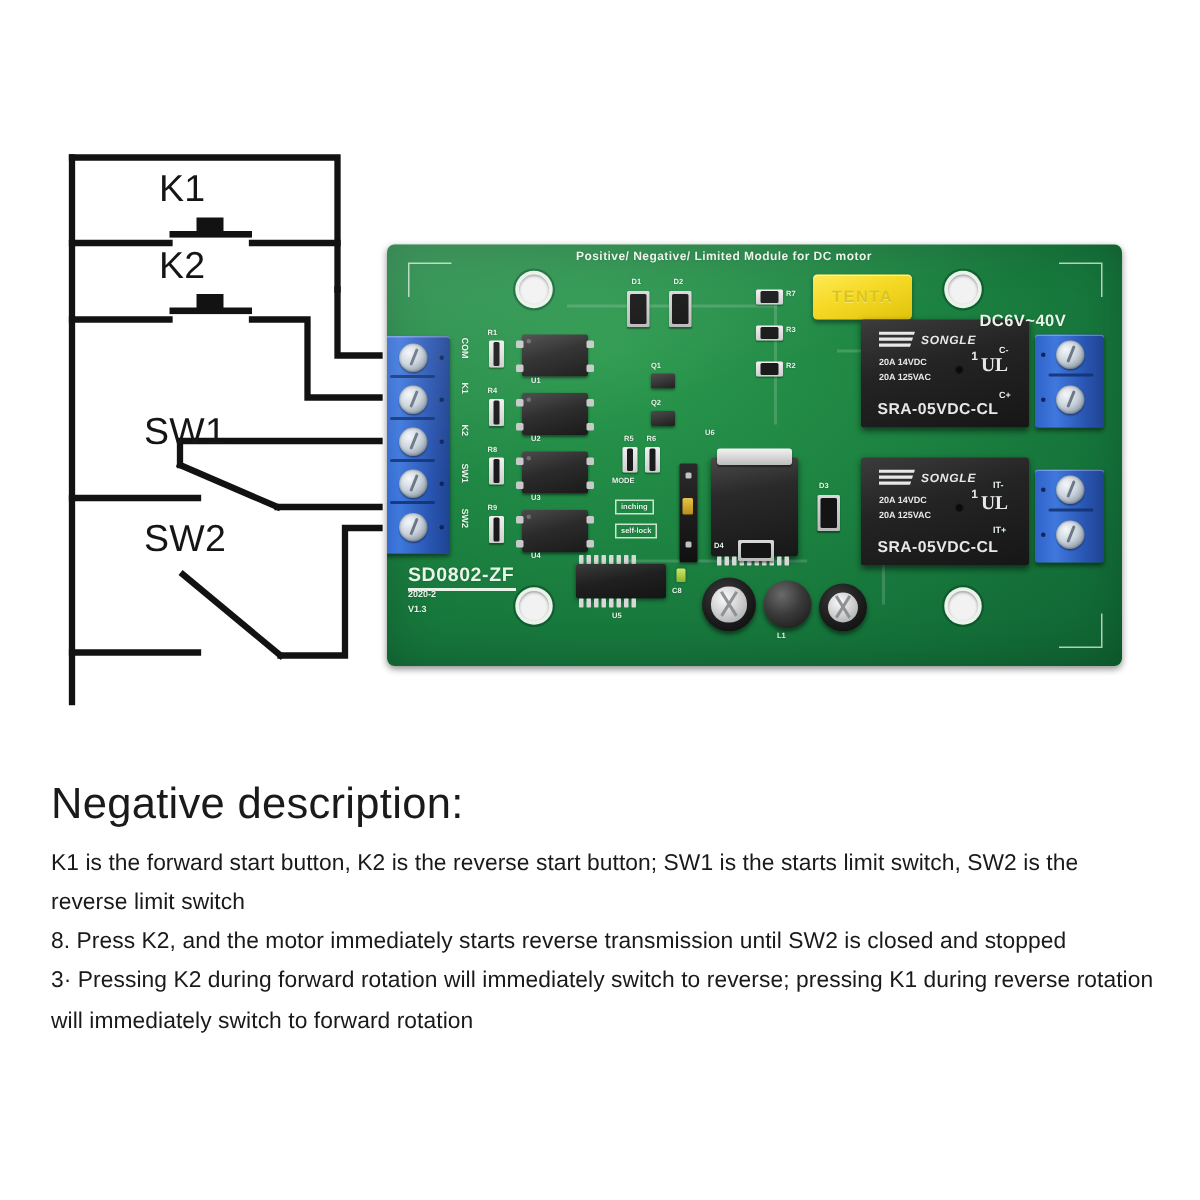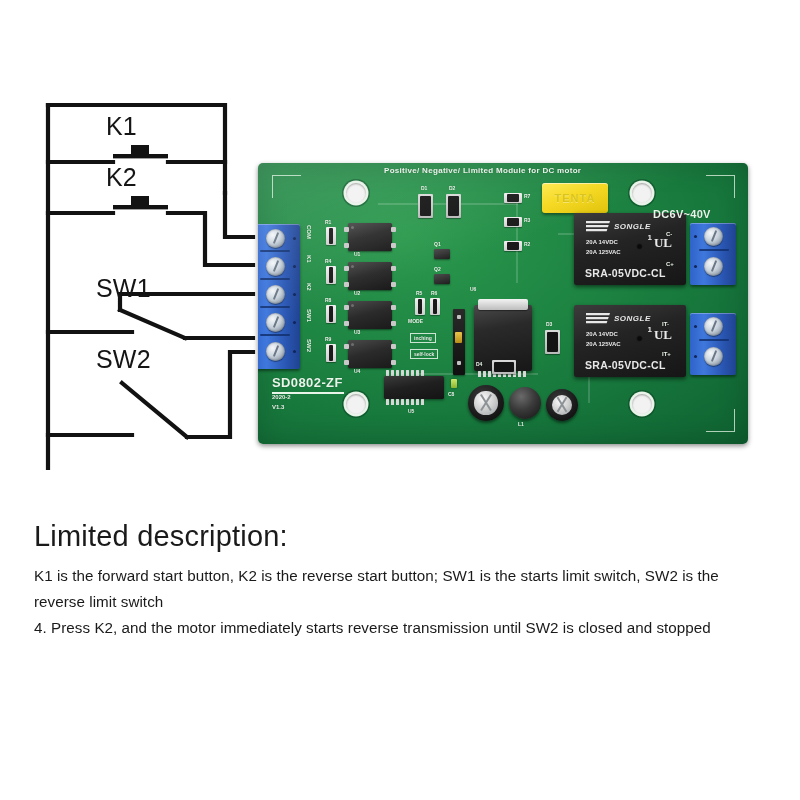--- a/index.html
+++ b/index.html
@@ -484,18 +484,19 @@
       <div class="tb-screw" style="left:14px;top:34px;"></div>
     </div>
 
     <div class="silk" style="left:14px;top:212px;font-size:13px;letter-spacing:.4px;">SD0802-ZF</div>
     <div style="position:absolute;left:14px;top:229px;width:72px;height:1.5px;background:#eaf5ea;"></div>
     <div class="silk silk-sm" style="left:14px;top:231px;">2020-2</div>
     <div class="silk silk-sm" style="left:14px;top:241px;">V1.3</div>
   </div>
 
   <div id="textblock">
-    <h1 id="heading">Limited description:</h1>
+    <h1 id="heading">Negative description:</h1>
     <p class="para">K1 is the forward start button, K2 is the reverse start button; SW1 is the starts limit switch, SW2 is the reverse limit switch</p>
-    <p class="para">4. Press K2, and the motor immediately starts reverse transmission until SW2 is closed and stopped</p>
+    <p class="para">8. Press K2, and the motor immediately starts reverse transmission until SW2 is closed and stopped</p>
+    <p class="para">3· Pressing K2 during forward rotation will immediately switch to reverse; pressing K1 during reverse rotation will immediately switch to forward rotation</p>
   </div>
 
 </div>
 
 </body></html>

